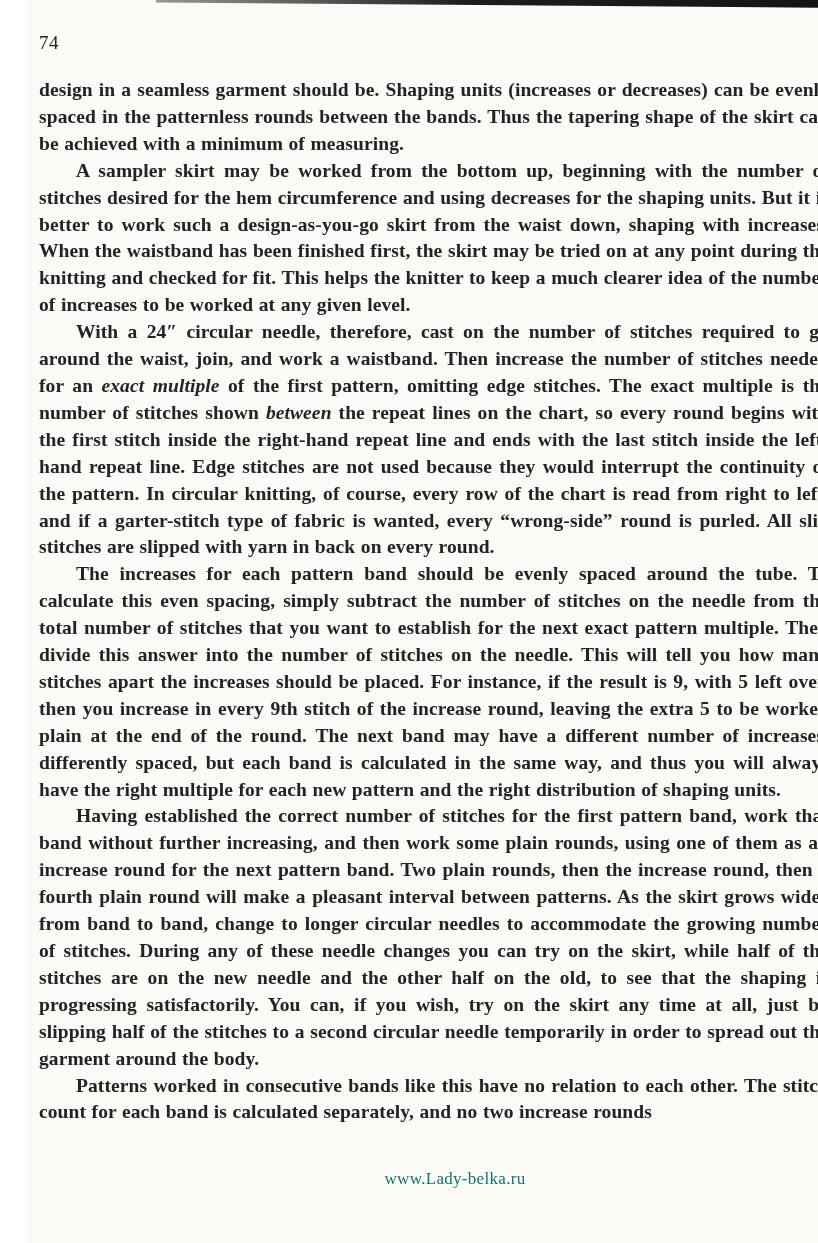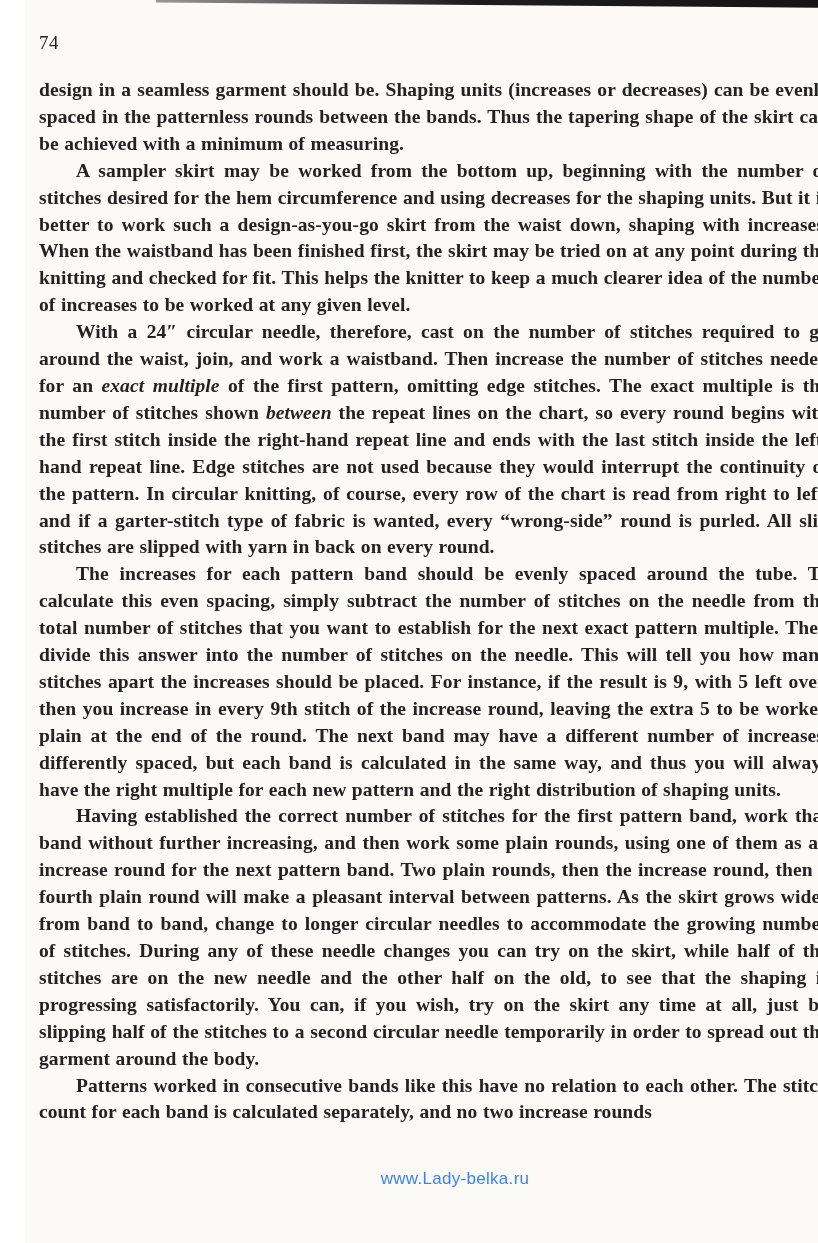--- a/index.html
+++ b/index.html
@@ -70,15 +70,15 @@
     <p class="indent"><span>With a 24″ circular needle, therefore, cast on the number of stitches required to go around the waist, join, and work a waistband. Then increase the number of stitches needed for an </span><em>exact multiple</em><span> of the first pattern, omitting edge stitches. The exact multiple is the number of stitches shown </span><em>between</em><span> the repeat lines on the chart, so every round begins with the first stitch inside the right-hand repeat line and ends with the last stitch inside the left-hand repeat line. Edge stitches are not used because they would interrupt the continuity of the pattern. In circular knitting, of course, every row of the chart is read from right to left, and if a garter-stitch type of fabric is wanted, every “wrong-side” round is purled. All slip stitches are slipped with yarn in back on every round.</span></p>
 
     <p class="indent"><span>The increases for each pattern band should be evenly spaced around the tube. To calculate this even spacing, simply subtract the number of stitches on the needle from the total number of stitches that you want to establish for the next exact pattern multiple. Then divide this answer into the number of stitches on the needle. This will tell you how many stitches apart the increases should be placed. For instance, if the result is 9, with 5 left over, then you increase in every 9th stitch of the increase round, leaving the extra 5 to be worked plain at the end of the round. The next band may have a different number of increases, differently spaced, but each band is calculated in the same way, and thus you will always have the right multiple for each new pattern and the right distribution of shaping units.</span></p>
 
     <p class="indent"><span>Having established the correct number of stitches for the first pattern band, work that band without further increasing, and then work some plain rounds, using one of them as an increase round for the next pattern band. Two plain rounds, then the increase round, then a fourth plain round will make a pleasant interval between patterns. As the skirt grows wider from band to band, change to longer circular needles to accommodate the growing number of stitches. During any of these needle changes you can try on the skirt, while half of the stitches are on the new needle and the other half on the old, to see that the shaping is progressing satisfactorily. You can, if you wish, try on the skirt any time at all, just by slipping half of the stitches to a second circular needle temporarily in order to spread out the garment around the body.</span></p>
 
     <p class="indent"><span>Patterns worked in consecutive bands like this have no relation to each other. The stitch count for each band is calculated separately, and no two increase rounds</span></p>
 
   </div>
 
-  <div class="watermark" style="color: #3b82f6;">www.Lady-belka.ru</div>
+  <div class="watermark" style="color: #0f766e; font-family: Liberation Serif, serif;">www.Lady-belka.ru</div>
 
 </div>
 
 </body></html>

